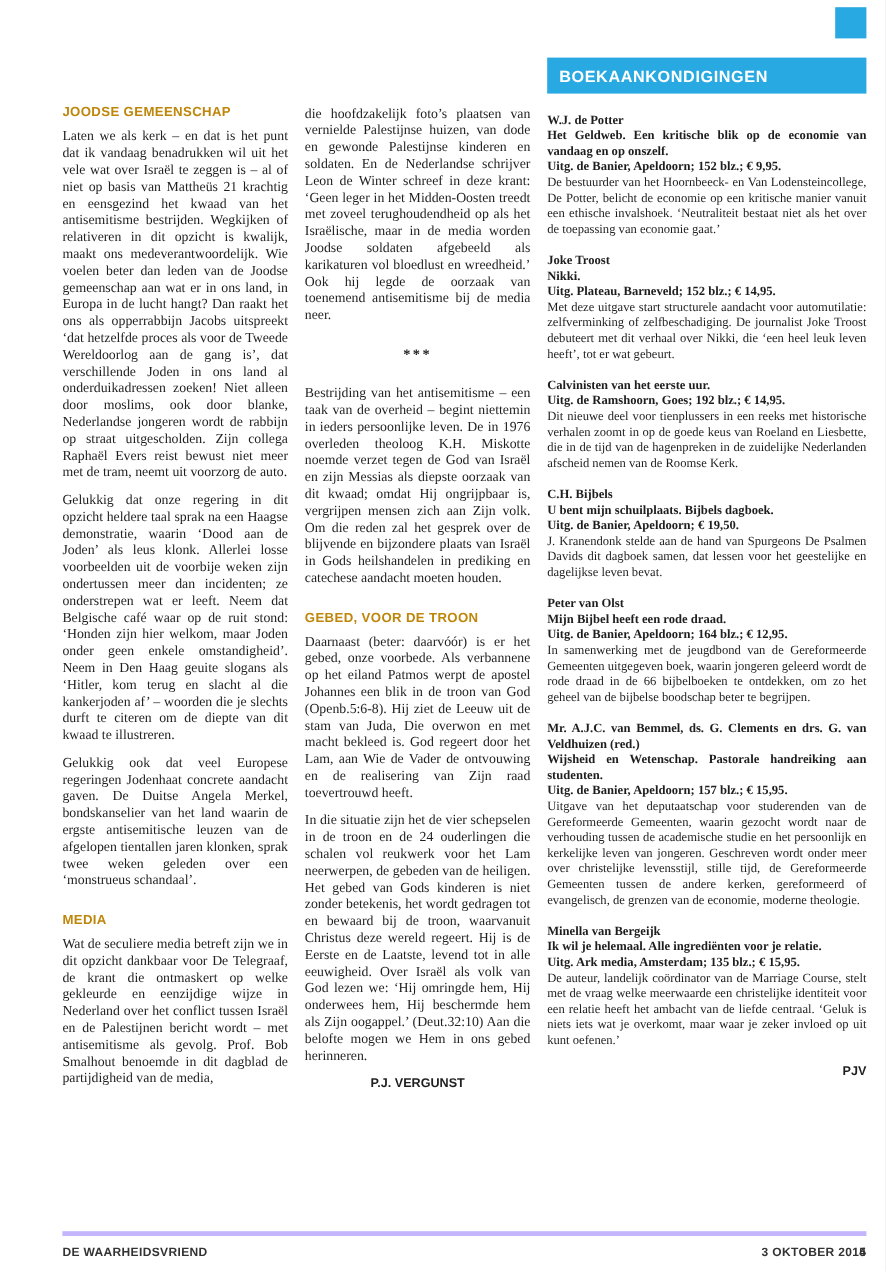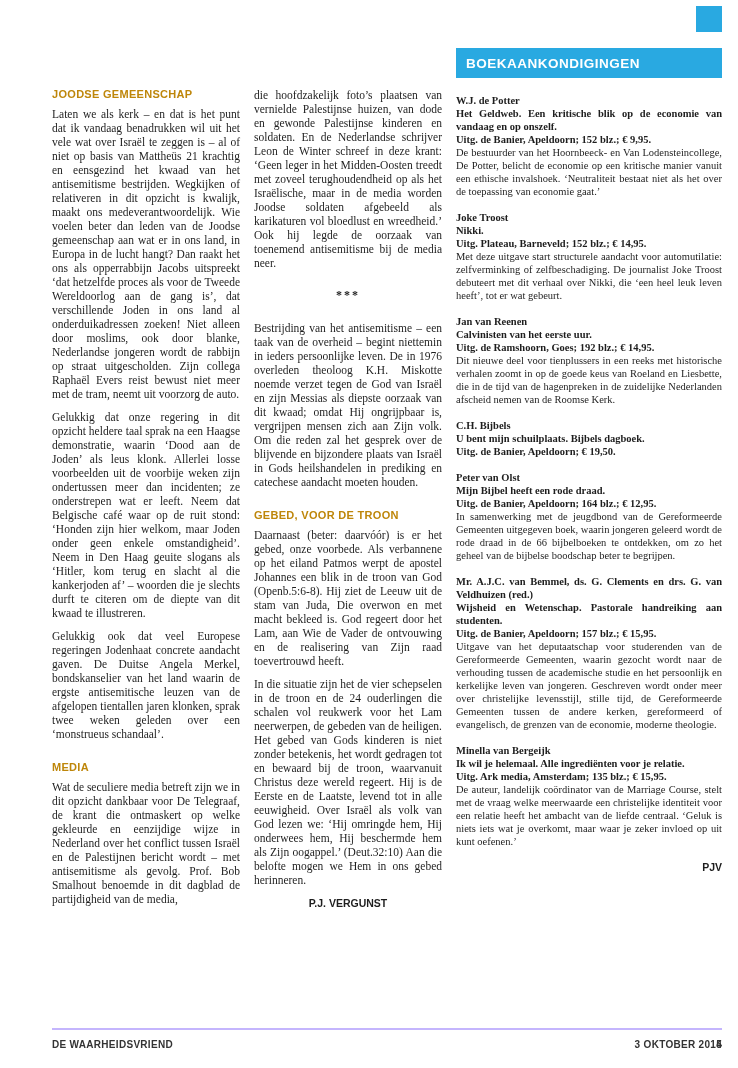--- a/index.html
+++ b/index.html
@@ -70,21 +70,21 @@
   .book .desc{font-weight:normal;}
   .books-sig{
     text-align:right;
     font-family:Liberation Sans, sans-serif;
     font-weight:bold;
     font-size:10.5px;
     margin-top:6px;
   }
   .footer{
     position:absolute;left:52px;right:16px;bottom:18px;
-    border-top:2px solid #c4b5fd;
+    border-top:4px solid #c4b5fd;
     padding-top:9px;
     display:flex;justify-content:space-between;align-items:baseline;
     font-family:"Liberation Sans", sans-serif;
     font-size:10px;font-weight:bold;color:#333;
     letter-spacing:.3px;
   }
   .footer .center{position:absolute;left:0;right:0;text-align:right;}
   .footer .right{position:relative;z-index:1;}
   .footer .left{position:relative;z-index:1;}
 </style>
@@ -127,30 +127,30 @@
       </div>
 
       <div class="book">
         <div class="author">Joke Troost</div>
         <div class="title">Nikki.</div>
         <div class="publisher">Uitg. Plateau, Barneveld; 152 blz.; € 14,95.</div>
         <div class="desc">Met deze uitgave start structurele aandacht voor automutilatie: zelfverminking of zelfbeschadiging. De journalist Joke Troost debuteert met dit verhaal over Nikki, die ‘een heel leuk leven heeft’, tot er wat gebeurt.</div>
       </div>
 
       <div class="book">
-        <div class="author">Jan van Reenen</div>
         <div class="title">Calvinisten van het eerste uur.</div>
         <div class="publisher">Uitg. de Ramshoorn, Goes; 192 blz.; € 14,95.</div>
         <div class="desc">Dit nieuwe deel voor tienplussers in een reeks met historische verhalen zoomt in op de goede keus van Roeland en Liesbette, die in de tijd van de hagenpreken in de zuidelijke Nederlanden afscheid nemen van de Roomse Kerk.</div>
       </div>
 
       <div class="book">
         <div class="author">C.H. Bijbels</div>
         <div class="title">U bent mijn schuilplaats. Bijbels dagboek.</div>
         <div class="publisher">Uitg. de Banier, Apeldoorn; € 19,50.</div>
+        <div class="desc">J. Kranendonk stelde aan de hand van Spurgeons De Psalmen Davids dit dagboek samen, dat lessen voor het geestelijke en dagelijkse leven bevat.</div>
       </div>
 
       <div class="book">
         <div class="author">Peter van Olst</div>
         <div class="title">Mijn Bijbel heeft een rode draad.</div>
         <div class="publisher">Uitg. de Banier, Apeldoorn; 164 blz.; € 12,95.</div>
         <div class="desc">In samenwerking met de jeugdbond van de Gereformeerde Gemeenten uitgegeven boek, waarin jongeren geleerd wordt de rode draad in de 66 bijbelboeken te ontdekken, om zo het geheel van de bijbelse boodschap beter te begrijpen.</div>
       </div>
 
       <div class="book">

